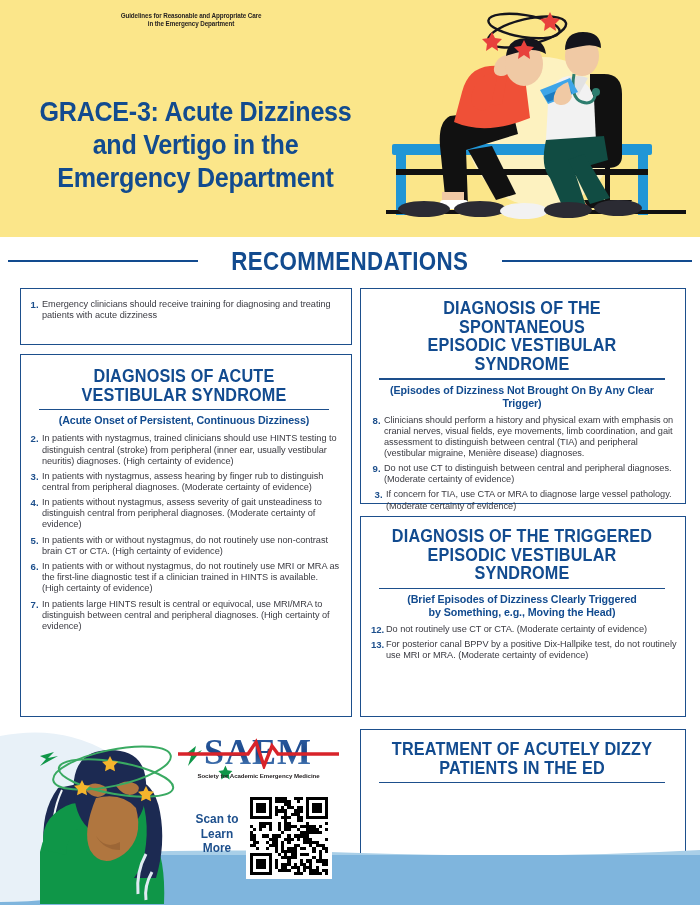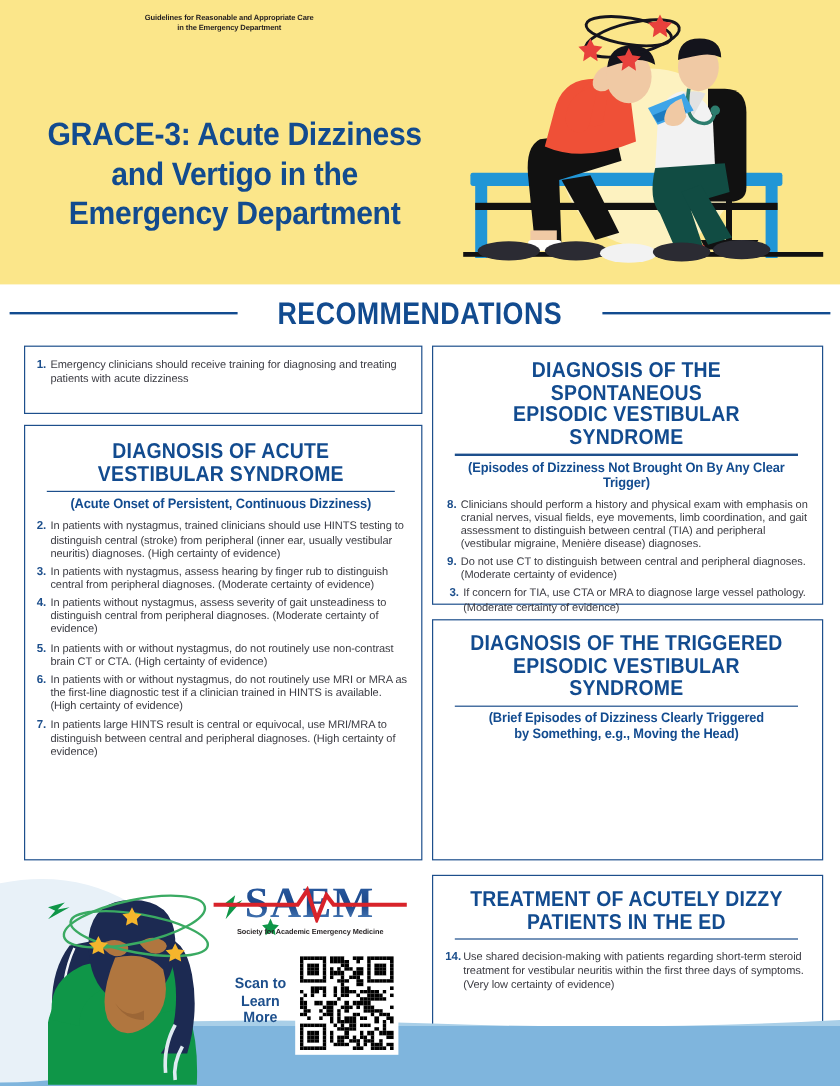--- a/index.html
+++ b/index.html
@@ -281,34 +281,38 @@
   <div class="box-title">
     <div>DIAGNOSIS OF THE TRIGGERED</div>
     <div>EPISODIC VESTIBULAR SYNDROME</div>
   </div>
   <div class="box-rule"></div>
   <div class="box-sub" style="margin-bottom:5px;">
     <div>(Brief Episodes of Dizziness Clearly Triggered</div>
     <div>by Something, e.g., Moving the Head)</div>
   </div>
   <ul class="rec-list" style="padding-left:4px;">
+    <li class="rec-item">
+      <span class="rec-num w2">12.</span>
+      <span class="rec-txt">Do not routinely use CT or CTA. (Moderate certainty of evidence)</span>
+    </li>
+    <li class="rec-item">
+      <span class="rec-num w2">13.</span>
+      <span class="rec-txt">For posterior canal BPPV by a positive Dix-Hallpike test, do not routinely use MRI or MRA. (Moderate certainty of evidence)</span>
+    </li>
   </ul>
 </div>
 
 <div class="box" style="left:360px; top:729px; width:326px; height:152px; padding:10px 8px 0 6px;">
   <div class="box-title">
     <div>TREATMENT OF ACUTELY DIZZY</div>
     <div>PATIENTS IN THE ED</div>
   </div>
   <div class="box-rule" style="margin-bottom:9px;"></div>
   <ul class="rec-list" style="padding-left:4px;">
-    <li class="rec-item">
-      <span class="rec-num w2">14.</span>
-      <span class="rec-txt">Use shared decision-making with patients regarding short-term steroid treatment for vestibular neuritis within the first three days of symptoms. (Very low certainty of evidence)</span>
-    </li>
   </ul>
 </div>
 
 <svg class="water-top" viewBox="0 0 700 14" preserveAspectRatio="none">
   <path d="M0 12 Q 180 0 360 7 Q 540 13 700 4 L700 14 L0 14 Z" fill="#a9cfe8"></path>
 </svg>
 <div class="water"></div>
 
 <svg class="bottom-art" viewBox="0 0 360 183">
   <path d="M0 14 q60 -12 108 16 q44 26 38 72 q-6 46 -56 66 q-30 12 -90 12 L0 183 Z" fill="#e8f1f8"></path>

